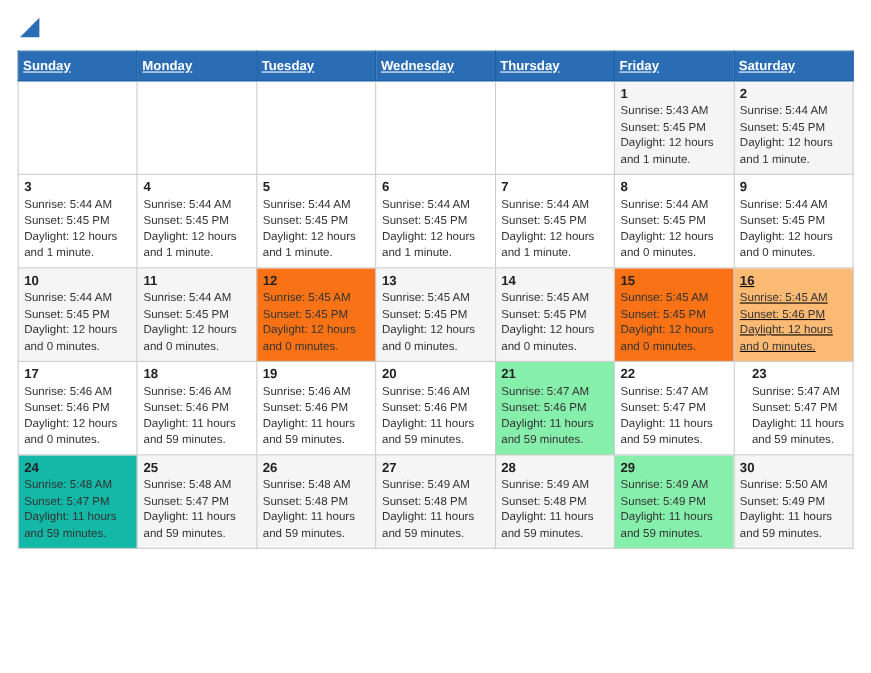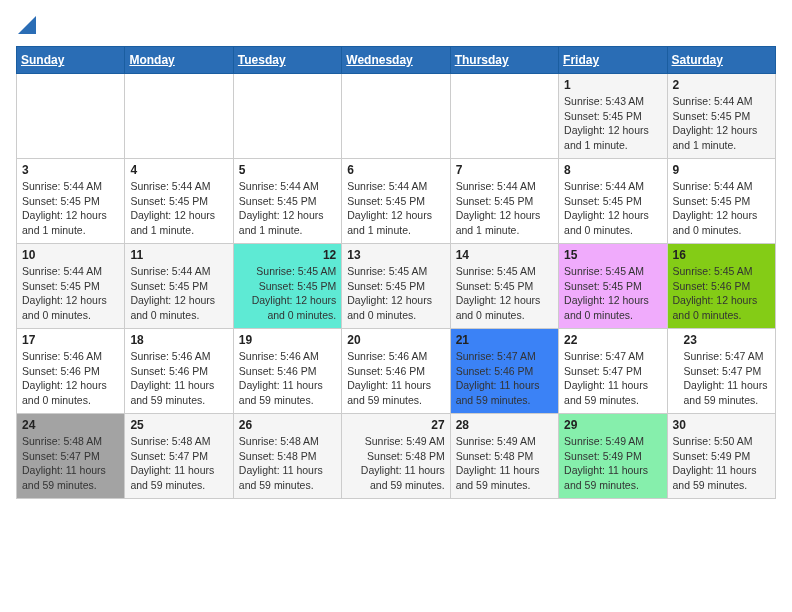--- a/index.html
+++ b/index.html
@@ -196,45 +196,45 @@
           <div class="day-info" style="white-space: pre-line;">Sunrise: 5:44 AM
 Sunset: 5:45 PM
 Daylight: 12 hours and 0 minutes.</div>
         </td>
         <td style="background: rgb(245, 245, 245);">
           <div class="day-num">11</div>
           <div class="day-info" style="white-space: pre-line;">Sunrise: 5:44 AM
 Sunset: 5:45 PM
 Daylight: 12 hours and 0 minutes.</div>
         </td>
-        <td style="background: #5eead4; text-align: right;">
+        <td style="background: #f97316;">
           <div class="day-num">12</div>
           <div class="day-info" style="white-space: pre-line;">Sunrise: 5:45 AM
 Sunset: 5:45 PM
 Daylight: 12 hours and 0 minutes.</div>
         </td>
         <td style="background: rgb(245, 245, 245);">
           <div class="day-num">13</div>
           <div class="day-info" style="white-space: pre-line;">Sunrise: 5:45 AM
 Sunset: 5:45 PM
 Daylight: 12 hours and 0 minutes.</div>
         </td>
         <td style="background: rgb(245, 245, 245);">
           <div class="day-num">14</div>
           <div class="day-info" style="white-space: pre-line;">Sunrise: 5:45 AM
 Sunset: 5:45 PM
 Daylight: 12 hours and 0 minutes.</div>
         </td>
-        <td style="background: #f0abfc;">
+        <td style="background: #f97316;">
           <div class="day-num">15</div>
           <div class="day-info" style="white-space: pre-line;">Sunrise: 5:45 AM
 Sunset: 5:45 PM
 Daylight: 12 hours and 0 minutes.</div>
         </td>
-        <td style="background: #84cc16;">
+        <td style="background: #fdba74; text-decoration: underline;">
           <div class="day-num">16</div>
           <div class="day-info" style="white-space: pre-line;">Sunrise: 5:45 AM
 Sunset: 5:46 PM
 Daylight: 12 hours and 0 minutes.</div>
         </td>
       </tr>
       <tr>
         <td style="background: rgb(255, 255, 255); margin-left: 32px;">
           <div class="day-num">17</div>
           <div class="day-info" style="white-space: pre-line;">Sunrise: 5:46 AM
@@ -252,59 +252,59 @@
           <div class="day-info" style="white-space: pre-line;">Sunrise: 5:46 AM
 Sunset: 5:46 PM
 Daylight: 11 hours and 59 minutes.</div>
         </td>
         <td style="background: rgb(255, 255, 255); margin-top: 24px;">
           <div class="day-num">20</div>
           <div class="day-info" style="white-space: pre-line;">Sunrise: 5:46 AM
 Sunset: 5:46 PM
 Daylight: 11 hours and 59 minutes.</div>
         </td>
-        <td style="background: #3b82f6;">
+        <td style="background: #86efac;">
           <div class="day-num">21</div>
           <div class="day-info" style="white-space: pre-line;">Sunrise: 5:47 AM
 Sunset: 5:46 PM
 Daylight: 11 hours and 59 minutes.</div>
         </td>
         <td style="background: rgb(255, 255, 255);">
           <div class="day-num">22</div>
           <div class="day-info" style="white-space: pre-line;">Sunrise: 5:47 AM
 Sunset: 5:47 PM
 Daylight: 11 hours and 59 minutes.</div>
         </td>
         <td style="background: rgb(255, 255, 255); padding-left: 16px;">
           <div class="day-num">23</div>
           <div class="day-info" style="white-space: pre-line;">Sunrise: 5:47 AM
 Sunset: 5:47 PM
 Daylight: 11 hours and 59 minutes.</div>
         </td>
       </tr>
       <tr>
-        <td style="background: #a3a3a3;">
+        <td style="background: #14b8a6;">
           <div class="day-num">24</div>
           <div class="day-info" style="white-space: pre-line;">Sunrise: 5:48 AM
 Sunset: 5:47 PM
 Daylight: 11 hours and 59 minutes.</div>
         </td>
         <td style="background: rgb(245, 245, 245);">
           <div class="day-num">25</div>
           <div class="day-info" style="white-space: pre-line;">Sunrise: 5:48 AM
 Sunset: 5:47 PM
 Daylight: 11 hours and 59 minutes.</div>
         </td>
         <td style="background: rgb(245, 245, 245);">
           <div class="day-num">26</div>
           <div class="day-info" style="white-space: pre-line;">Sunrise: 5:48 AM
 Sunset: 5:48 PM
 Daylight: 11 hours and 59 minutes.</div>
         </td>
-        <td style="background: rgb(245, 245, 245); text-align: right;">
+        <td style="background: rgb(245, 245, 245);">
           <div class="day-num">27</div>
           <div class="day-info" style="white-space: pre-line;">Sunrise: 5:49 AM
 Sunset: 5:48 PM
 Daylight: 11 hours and 59 minutes.</div>
         </td>
         <td style="background: rgb(245, 245, 245);">
           <div class="day-num">28</div>
           <div class="day-info" style="white-space: pre-line;">Sunrise: 5:49 AM
 Sunset: 5:48 PM
 Daylight: 11 hours and 59 minutes.</div>

